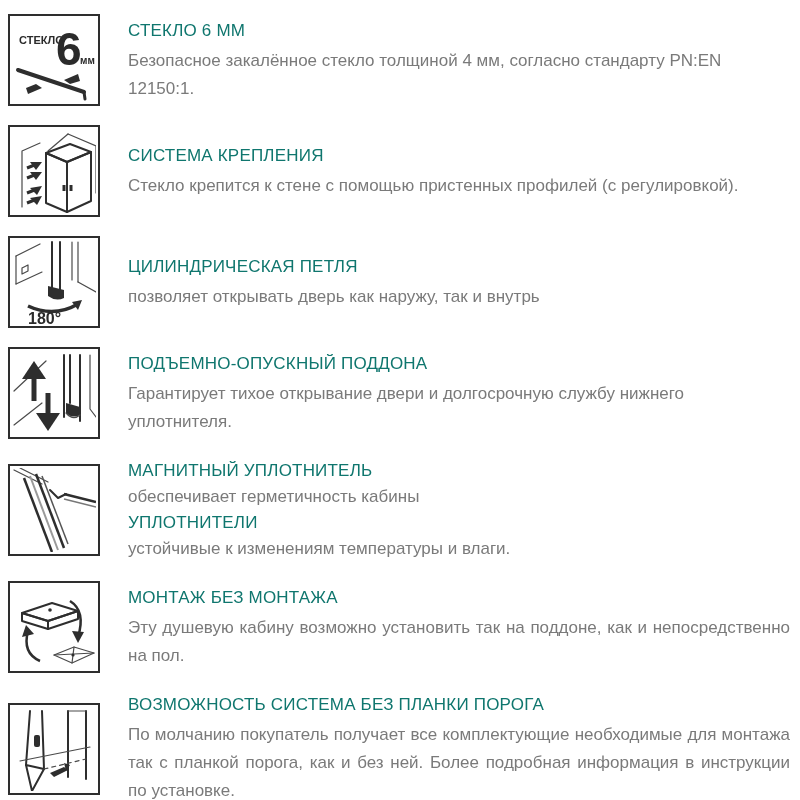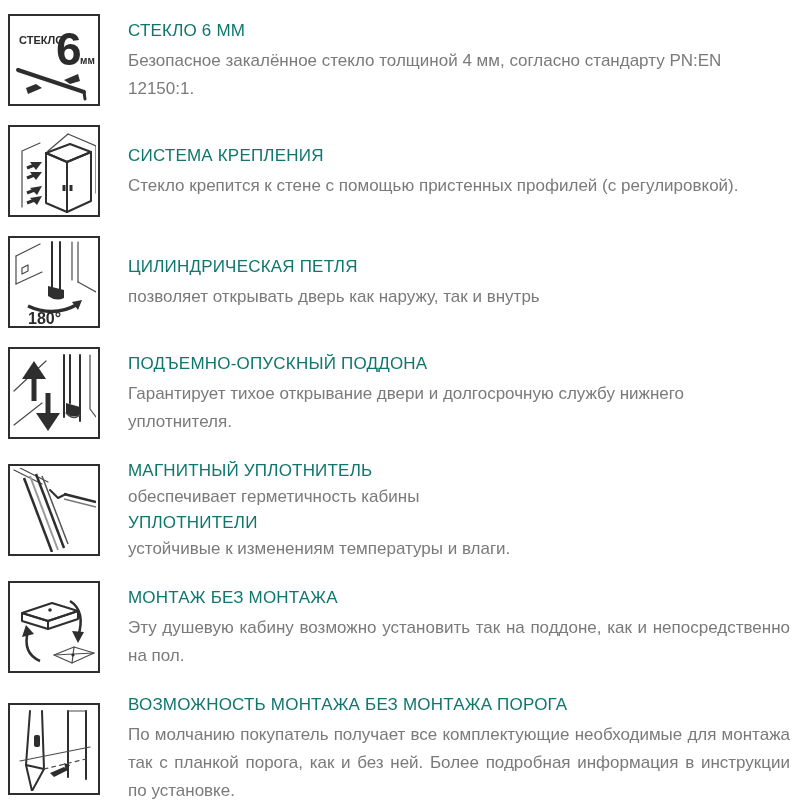--- a/index.html
+++ b/index.html
@@ -185,18 +185,18 @@
         <line class="stroke" x1="30" y1="4" x2="32" y2="62"></line>
         <path class="stroke" d="M14,58 L32,62 L20,84 Z"></path>
         <rect class="fill" x="22" y="28" width="6" height="12" rx="2"></rect>
         <line class="thin" x1="8" y1="54" x2="78" y2="40"></line>
         <line class="thin" x1="32" y1="62" x2="74" y2="52" stroke-dasharray="4,4"></line>
         <polygon class="fill" points="38,66 52,60 56,63 42,70"></polygon>
         <polygon class="fill" points="58,58 52,56 54,64"></polygon>
       </svg>
     </div>
     <div class="text-col">
-      <p class="feat-title">ВОЗМОЖНОСТЬ МОНТАЖА БЕЗ МОНТАЖА ПОРОГА</p>
+      <p class="feat-title">ВОЗМОЖНОСТЬ СИСТЕМА БЕЗ ПЛАНКИ ПОРОГА</p>
       <p class="feat-desc justify">По молчанию покупатель получает все комплектующие необходимые для монтажа так с планкой порога, как и без ней. Более подробная информация в инструкции по установке.</p>
     </div>
   </div>
 
 </div>
 
 </body></html>

